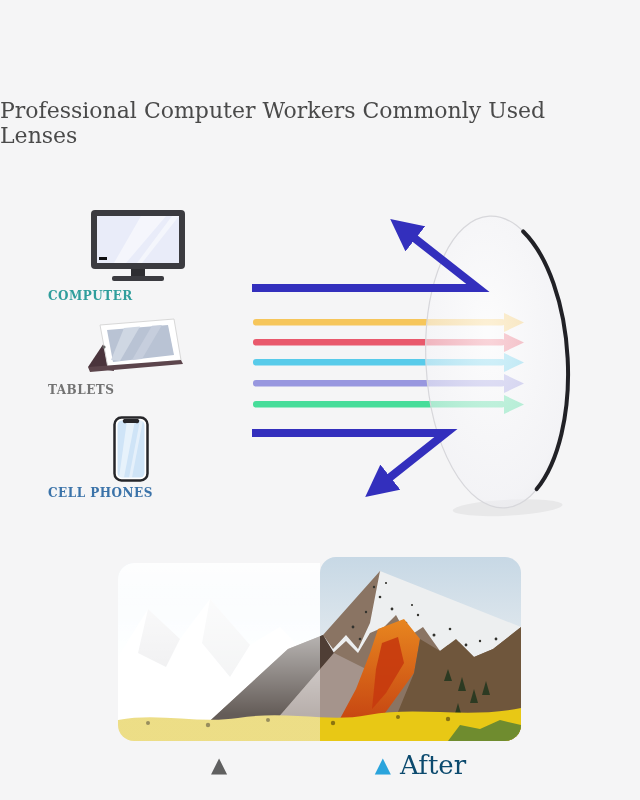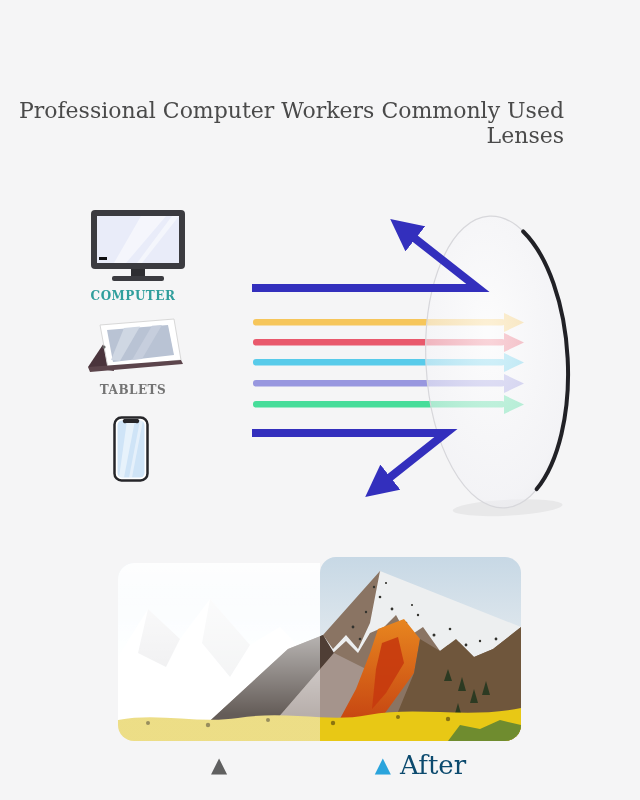--- a/index.html
+++ b/index.html
@@ -8,27 +8,27 @@
     position:relative;width:640px;height:800px;margin:0 auto;
     background:#f5f5f6;overflow:hidden;
   }
   
   .title{
     position:absolute;top:36px;left:0;width:640px;text-align:center;
     font-family:"DejaVu Sans",sans-serif;font-weight:bold;
     font-size:43px;letter-spacing:-0.5px;
   }
   .subtitle{
-    position:absolute;top:98px;left:0;width:564px;text-align:right;
+    position:absolute;top:98px;left:0;width:564px;text-align:left;
     font-family:"DejaVu Serif",serif;font-size:22px;color:#4a4a4a;
   }
   
   .dev-icon{position:absolute;}
   .dev-label{
-    position:absolute;left:33px;width:200px;text-align:center;
+    position:absolute;left:48px;width:200px;text-align:left;
     font-family:"DejaVu Serif",serif;font-weight:bold;font-size:12px;
     letter-spacing:0.5px;
   }
   
   .lens-svg{position:absolute;left:230px;top:195px;}
   
   .photo{position:absolute;left:118px;top:557px;width:403px;height:184px;}
   .half{position:absolute;overflow:hidden;}
   .half-left{left:0;top:6px;width:202px;height:178px;border-radius:16px 0 0 16px;}
   .half-right{left:202px;top:0;width:201px;height:184px;border-radius:16px 16px 16px 0;}
@@ -75,20 +75,21 @@
   </svg>
   <div class="dev-label" style="top: 383px; color: #737373;">TABLETS</div>
 
   <svg class="dev-icon" style="left:113px;top:416px" width="36" height="66" viewBox="0 0 36 66">
     <rect x="1.5" y="1.5" width="33" height="63" rx="7" fill="#ffffff" stroke="#26262a" stroke-width="2.5"></rect>
     <rect x="4.5" y="4.5" width="27" height="57" rx="4.5" fill="#cfe4f7"></rect>
     <polygon points="14,4.5 22,4.5 11,61.5 6,61.5" fill="#ffffff" opacity="0.5"></polygon>
     <polygon points="27,4.5 30,4.5 19,61.5 16,61.5" fill="#ffffff" opacity="0.45"></polygon>
     <path d="M11,3 h14 a2,2 0 0 1 -2,4 h-10 a2,2 0 0 1 -2,-4 z" fill="#26262a"></path>
   </svg>
+  <div class="dev-label" style="top: 486px; color: rgb(59, 115, 169);">CELL PHONES</div>
 
   <svg class="lens-svg" width="380" height="330" viewBox="230 195 380 330">
     <defs>
       <marker id="bluehead" viewBox="0 0 10 10" refX="6.5" refY="5" markerWidth="4" markerHeight="4" orient="auto">
         <path d="M0,0 L10,5 L0,10 z" fill="#332fbd"></path>
       </marker>
       <radialGradient id="lensFill" cx="45%" cy="40%" r="75%">
         <stop offset="0%" stop-color="#ffffff" stop-opacity="0.75"></stop>
         <stop offset="75%" stop-color="#f2f2f6" stop-opacity="0.55"></stop>
         <stop offset="100%" stop-color="#e2e2e8" stop-opacity="0.55"></stop>

